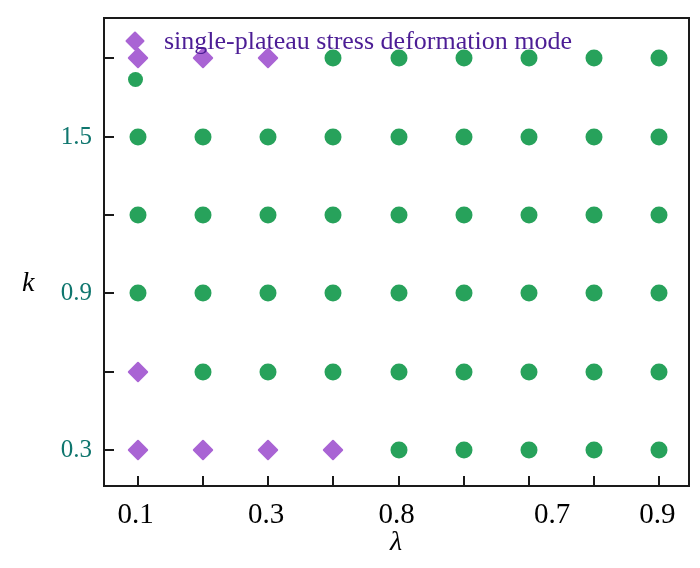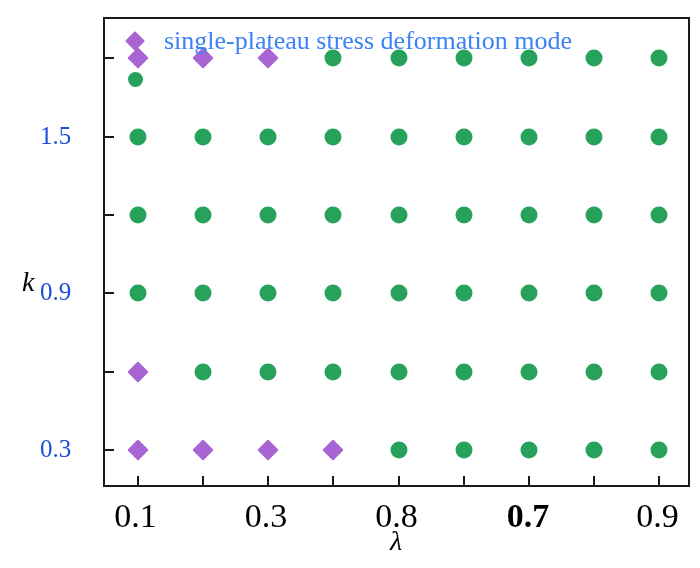--- a/index.html
+++ b/index.html
@@ -53,32 +53,33 @@
     left: 0;
     height: 2px;
     width: 9px;
     background: #1a1a1a;
   }
 
   
   .xlabel-tick {
     position: absolute;
     transform: translateX(-50%);
-    font-size: 34px;
+    font-size: 29px;
     color: #000;
     white-space: nowrap;
     line-height: 1;
   }
   .ylabel-tick {
     position: absolute;
     transform: translateY(-50%);
     font-size: 25px;
-    color: #1d4ed8;
+    color: #0f766e;
     white-space: nowrap;
     line-height: 1;
+    text-align: right;
   }
 
   
   #xaxis-title {
     position: absolute;
     left: 396px;
     top: 527px;
     transform: translateX(-50%);
     font-size: 28px;
     font-style: italic;
@@ -134,21 +135,21 @@
     margin-right: 16px;
   }
   .legend-swatch .sw-circle {
     width: 15px; height: 15px; border-radius: 50%;
   }
   .legend-swatch .sw-diamond {
     width: 14px; height: 14px; transform: rotate(45deg); border-radius: 1px;
   }
   .legend-text {
     font-size: 26px;
-    color: #3b82f6;
+    color: #4c1d95;
     white-space: nowrap;
     line-height: 1;
     font-family: Liberation Serif, serif;
   }
 </style>
 </head>
 <body>
 
 <div id="figure">
 
@@ -227,21 +228,21 @@
           <div class="tick-y" style="top: 116.5px;"></div>
           <div class="tick-y" style="top: 38.1667px;"></div>
         </div>
     </div>
   </div>
 
   <div id="xticklabels-layer">
       <div class="xlabel-tick" style="left: 135.611px; top: 499px;">0.1</div>
       <div class="xlabel-tick" style="left: 266.056px; top: 499px;">0.3</div>
       <div class="xlabel-tick" style="left: 396.5px; top: 499px;">0.8</div>
-      <div class="xlabel-tick" style="left: 528px; top: 499px; font-weight: bold;">0.7</div>
+      <div class="xlabel-tick" style="left: 552px; top: 499px;">0.7</div>
       <div class="xlabel-tick" style="left: 657.389px; top: 499px;">0.9</div>
     </div>
   <div id="yticklabels-layer">
       <div class="ylabel-tick" style="left: 40px; width: 52px; top: 447.833px;">0.3</div>
       <div class="ylabel-tick" style="left: 40px; width: 52px; top: 291.167px;">0.9</div>
       <div class="ylabel-tick" style="left: 40px; width: 52px; top: 134.5px;">1.5</div>
     </div>
 
   <div id="xaxis-title">λ</div>
   <div id="yaxis-title">k</div>

